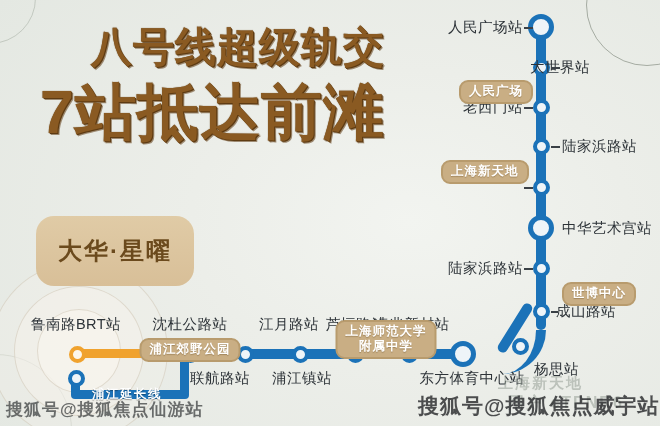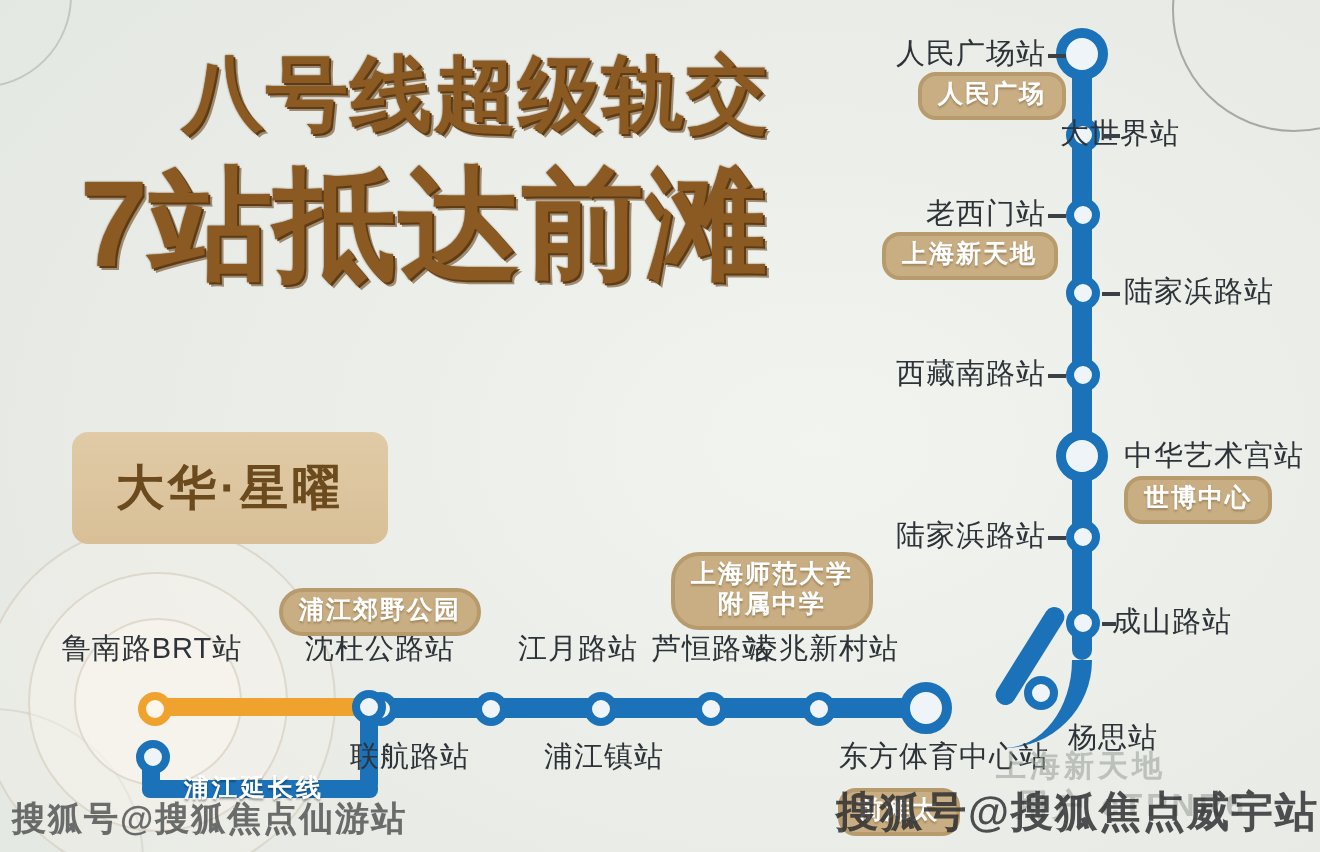--- a/index.html
+++ b/index.html
@@ -30,23 +30,23 @@
   .headline{position:absolute;left:40px;top:24px;text-align:right;}
   .hl-line{
     font-weight:bold;letter-spacing:1px;color:#8a5a22;
     text-shadow:1px 1px 0 #5e3b12, 2px 2px 0 rgba(94,59,18,.55), 0 0 1px #5e3b12;
   }
   .hl1{font-size:41px;line-height:46px;}
   .hl2{font-size:61px;line-height:52px;margin-top:16px;}
 
   
   .plaque{
-    position:absolute;left:36px;top:216px;width:158px;height:56px;
+    position:absolute;left:36px;top:216px;width:158px;height:70px;
     background:linear-gradient(180deg,#e0cba6 0%,#d8bf98 100%);
-    border-radius:8px;
+    border-radius:18px;
     display:flex;align-items:center;justify-content:center;
   }
   .plaque span{font-size:24px;font-weight:bold;color:#6b4a1d;letter-spacing:2px;}
 
   
   .line{position:absolute;background:#1b72b8;}
   .line.orange{background:#f0a22e;}
 
   
   #trunk{left:536px;top:18px;width:10px;height:312px;border-radius:5px;}
@@ -86,22 +86,23 @@
 
   
   .tick{position:absolute;height:2px;background:#3a4046;}
 
   
   .badge{
     position:absolute;background:#c9ae84;border:2px solid #b89b6d;border-radius:9px;
     color:#ffffff;font-size:12.5px;font-weight:bold;letter-spacing:1px;
     padding:2px 8px 3px;white-space:nowrap;line-height:15px;text-align:center;
     text-shadow:0 1px 1px rgba(110,85,45,.45);
-  }
-  .badge.c{transform:translate(-50%,0);border-radius:14px;}
+    margin-top:44px;
+  }
+  .badge.c{transform:translate(-50%,0);}
   .badge.two{line-height:15px;}
 
   
   .wm{position:absolute;color:rgba(55,58,60,.72);font-weight:bold;white-space:nowrap;}
   .wm.bl{left:6px;top:398px;font-size:17px;letter-spacing:1px;}
   .wm.ctr{left:418px;top:392px;font-size:21px;letter-spacing:1px;color:rgba(40,42,44,.82);}
   .wm-faint{position:absolute;color:rgba(150,158,150,.55);font-weight:bold;white-space:nowrap;}
   .wm-faint.f1{left:498px;top:374px;font-size:15px;letter-spacing:2px;}
   .wm-faint.f2{left:508px;top:393px;font-size:16px;letter-spacing:2px;}
 </style>
@@ -162,39 +163,38 @@
 
   <div class="lbl r" style="left:530px;top:67px;">大世界站</div>
   <div class="tick" style="left:551px;top:67px;width:9px;"></div>
 
   <div class="lbl l" style="left:523px;top:107px;">老西门站</div>
   <div class="tick" style="left:524px;top:107px;width:9px;"></div>
 
   <div class="lbl r" style="left:562px;top:146px;">陆家浜路站</div>
   <div class="tick" style="left:551px;top:146px;width:9px;"></div>
 
-  <div class="lbl l" style="left:523px;top:187px;">西藏南路站</div>
   <div class="tick" style="left:524px;top:187px;width:9px;"></div>
 
   <div class="lbl r" style="left:562px;top:228px;">中华艺术宫站</div>
 
   <div class="lbl l" style="left:523px;top:268px;">陆家浜路站</div>
   <div class="tick" style="left:524px;top:268px;width:9px;"></div>
 
   <div class="lbl r" style="left:556px;top:311px;">成山路站</div>
   <div class="tick" style="left:551px;top:311px;width:7px;"></div>
 
   <div class="lbl r" style="left:534px;top:369px;">杨思站</div>
 
   <div class="lbl c" style="left:412px;top:315px;">凌兆新村站</div>
   <div class="lbl c" style="left:472px;top:369px;">东方体育中心站</div>
   <div class="lbl c" style="left:302px;top:369px;">浦江镇站</div>
   <div class="lbl c" style="left:356px;top:315px;">芦恒路站</div>
   <div class="lbl c" style="left:289px;top:315px;">江月路站</div>
-  <div class="lbl c" style="left:205px;top:369px;">联航路站</div>
+  <div class="lbl c" style="left:220px;top:369px;">联航路站</div>
   <div class="lbl c" style="left:190px;top:315px;">沈杜公路站</div>
   <div class="lbl c" style="left:76px;top:315px;">鲁南路BRT站</div>
 
   <div class="badge" style="left:459px;top:36px;">人民广场</div>
   <div class="badge" style="left:441px;top:116px;">上海新天地</div>
   <div class="badge" style="left:562px;top:238px;">世博中心</div>
   <div class="badge" style="left:419px;top:394px;">前滩太</div>
   <div class="badge c two" style="left:386px;top:276px;">
     <div>上海师范大学</div>
     <div>附属中学</div>

